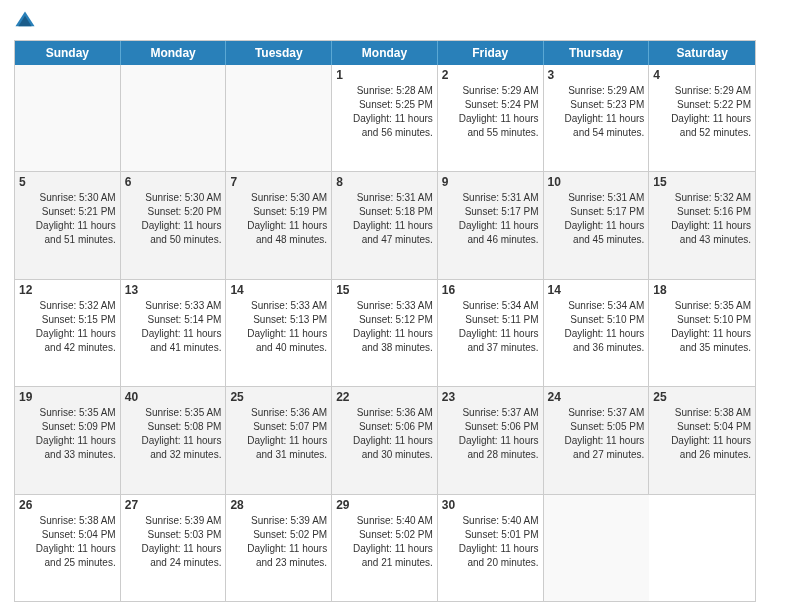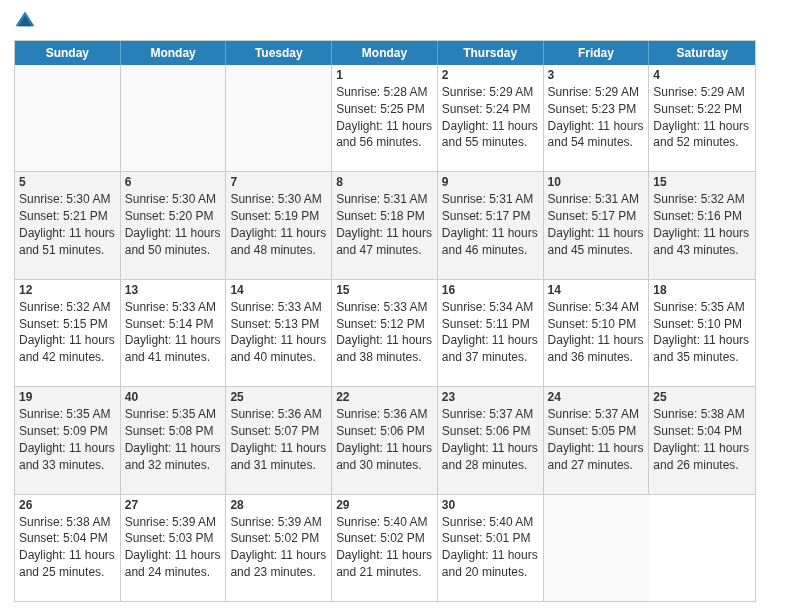--- a/index.html
+++ b/index.html
@@ -102,23 +102,24 @@
     .cal-cell:last-child { border-right: none; }
     .cal-cell.empty { background: #f9f9f9; }
     .cal-cell.shaded { background: #f3f3f3; }
     .day-num {
       font-size: 12px;
       font-weight: bold;
       margin-bottom: 2px;
       color: #333;
     }
     .cell-info {
-      font-size: 12px;
+      font-size: 10px;
       line-height: 1.4;
       color: #333;
+      text-align: right;
     }
   </style>
 </head>
 <body>
 
 <div class="container">
   <div class="header">
     <div class="logo">
       <svg class="logo-icon" viewBox="0 0 30 30">
         <polygon points="15,2 28,22 2,22" fill="#2980b9"></polygon>
@@ -134,22 +135,22 @@
       <div class="subtitle"></div>
     </div>
   </div>
 
   <div class="calendar">
     <div class="cal-header">
     <div class="cal-header-cell">Sunday</div>
         <div class="cal-header-cell">Monday</div>
         <div class="cal-header-cell">Tuesday</div>
         <div class="cal-header-cell">Monday</div>
+        <div class="cal-header-cell">Friday</div>
         <div class="cal-header-cell">Thursday</div>
-        <div class="cal-header-cell">Friday</div>
         <div class="cal-header-cell">Saturday</div>
       </div>
     <div class="cal-body">
     <div class="cal-row">
           <div class="cal-cell empty"></div>
           <div class="cal-cell empty"></div>
           <div class="cal-cell empty"></div>
           <div class="cal-cell">
             <div class="day-num">1</div>
             <div class="cell-info">Sunrise: 5:28 AM<br>Sunset: 5:25 PM<br>Daylight: 11 hours and 56 minutes.</div>

